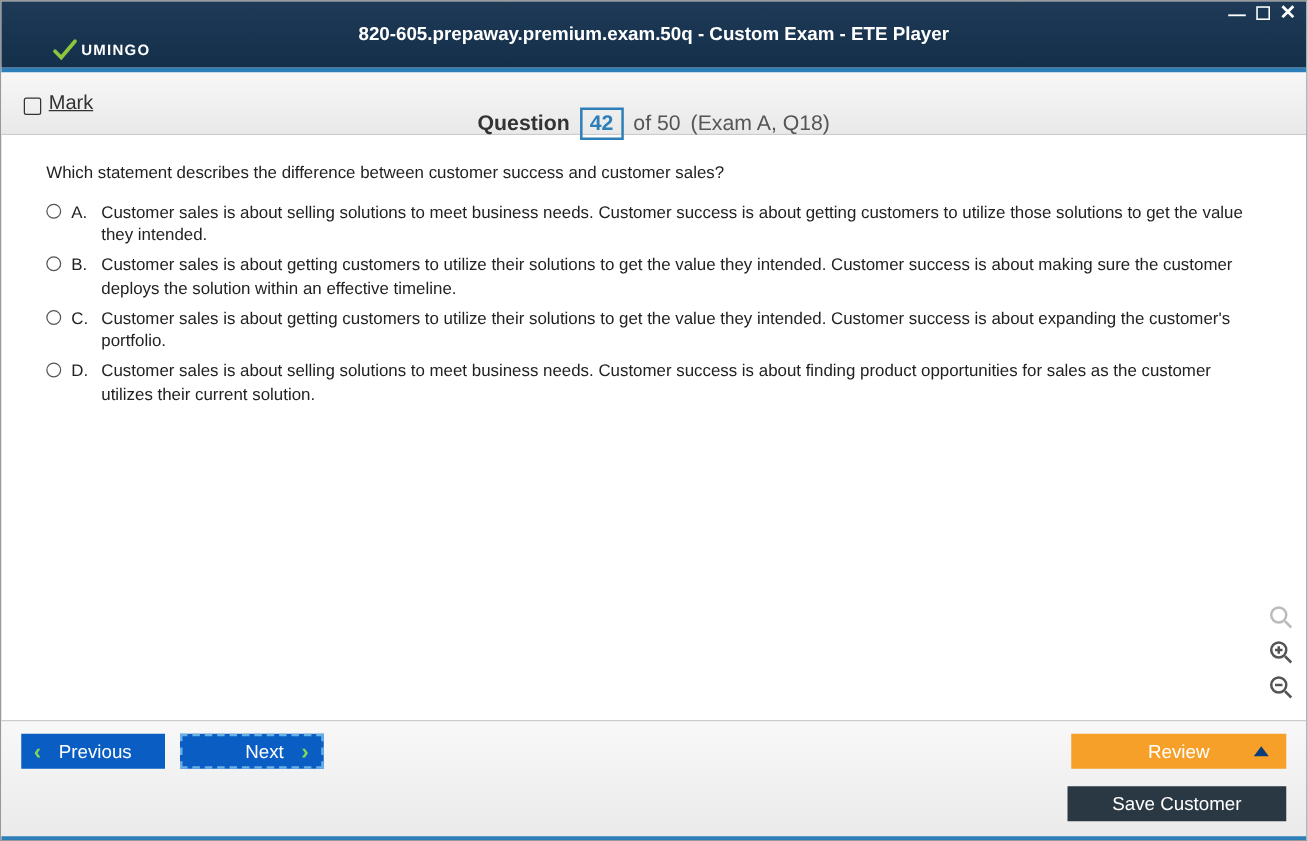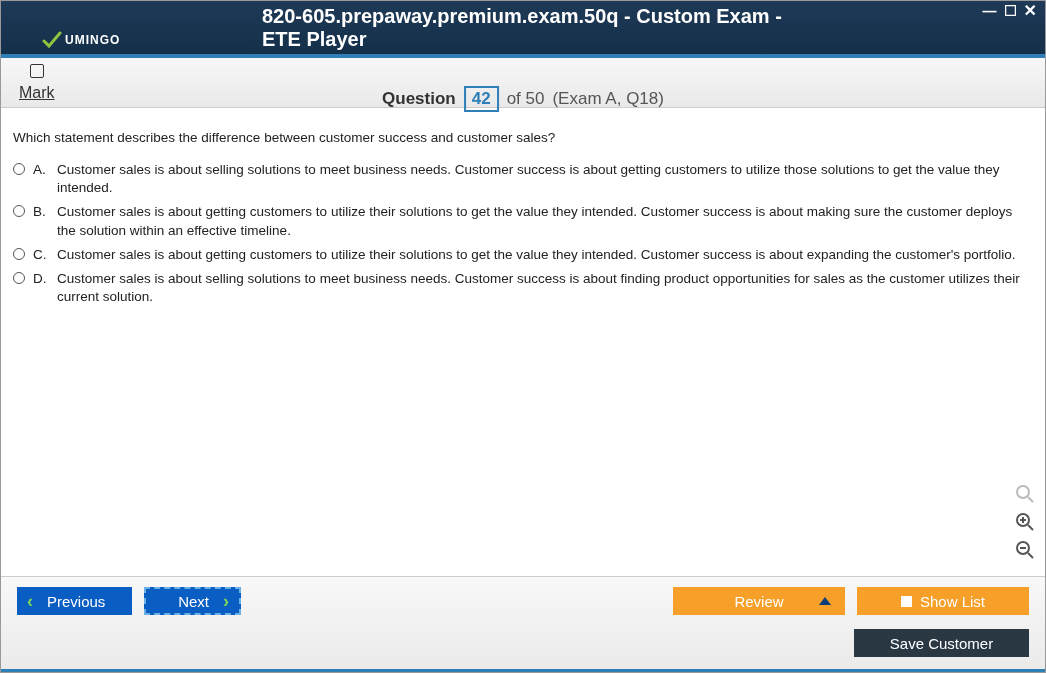--- a/index.html
+++ b/index.html
@@ -35,21 +35,21 @@
   .logo-text {
     font-size: 12px;
     font-weight: bold;
     letter-spacing: 1px;
     color: #fff;
   }
   .title-text {
     position: absolute;
     left: 50%;
     transform: translateX(-50%);
-    font-size: 20px;
+    font-size: 15px;
     font-weight: bold;
     color: #fff;
   }
   .win-controls {
     position: absolute;
     right: 8px;
     top: 4px;
     display: flex;
     gap: 8px;
     align-items: center;
@@ -68,21 +68,21 @@
     height: 50px;
     background: linear-gradient(#f7f7f7,#e9e9e9);
     display: flex;
     align-items: center;
     padding: 0 18px;
     border-bottom: 1px solid #ccc;
     color: #333;
     font-size: 16px;
     position: relative;
   }
-  .mark-wrap { display: flex; align-items: center; gap: 6px; flex-direction: column; }
+  .mark-wrap { display: flex; align-items: flex-end; gap: 6px; }
   .mark-check {
     width: 14px; height: 14px;
     border: 1.5px solid #333;
     border-radius: 2px;
   }
   .mark-label { text-decoration: underline; color: #333; font-size: 16px; }
   .q-header {
     position: absolute;
     left: 50%;
     transform: translateX(-50%);
@@ -95,21 +95,21 @@
   }
   .q-word { font-weight: bold; color: #333; }
   .q-num-box {
     border: 2px solid #2e7fb8;
     border-radius: 0;
     padding: 1px 6px;
     color: #2e7fb8;
     font-weight: bold;
   }
   .content {
-    padding: 22px 12px;
+    padding: 22px 36px;
     font-size: 13.5px;
     color: #222;
     height: 460px;
     position: relative;
   }
   .question-text { margin-bottom: 16px; }
   .option {
     display: flex;
     align-items: flex-start;
     gap: 8px;
@@ -157,21 +157,21 @@
     justify-content: center;
     font-size: 15px;
     cursor: pointer;
     border: none;
     color: #fff;
     gap: 8px;
     padding: 0 10px;
   }
   .btn-prev, .btn-next { background: #0a5dc2; width: 115px; }
   .btn-prev { justify-content: flex-start; }
-  .btn-next { border: 2px dashed #6ab0e6; justify-content: flex-end; width: 97px; }
+  .btn-next { border: 2px dashed #6ab0e6; justify-content: flex-end; width: 115px; }
   .chev { font-size: 18px; font-weight: bold; line-height: 0; }
   .chev-l { color: #7ed957; margin-right: 6px; }
   .chev-r { color: #7ed957; margin-left: 6px; }
   .spacer { flex: 1; }
   .btn-review, .btn-showans, .btn-showlist { background: #f6a029; width: 172px; }
   .btn-review { position: relative; justify-content: center; }
   .tri-up {
     width: 0; height: 0;
     border-left: 6px solid transparent;
     border-right: 6px solid transparent;
@@ -282,24 +282,20 @@
     </button>
     <button class="btn btn-next">
       <span>Next</span>
       <span class="chev chev-r">›</span>
     </button>
     <div class="spacer"></div>
     <button class="btn btn-review">
       <span>Review</span>
       <span class="tri-up"></span>
     </button>
-    <button class="btn btn-showlist">
-      <span class="sq"></span>
-      <span>Show List</span>
-    </button>
   </div>
   <div class="foot-row foot-row2">
     <button class="btn btn-dark">
       <span>Save Customer</span>
     </button>
   </div>
   <div class="bottom-accent"></div>
 </div>
 
 </body></html>

